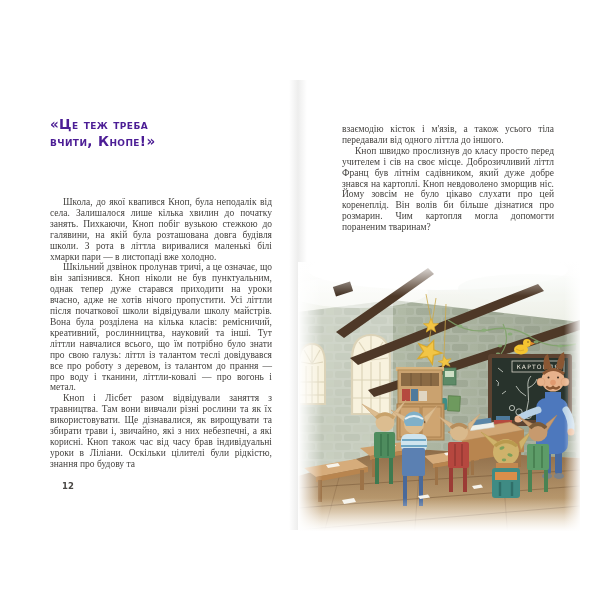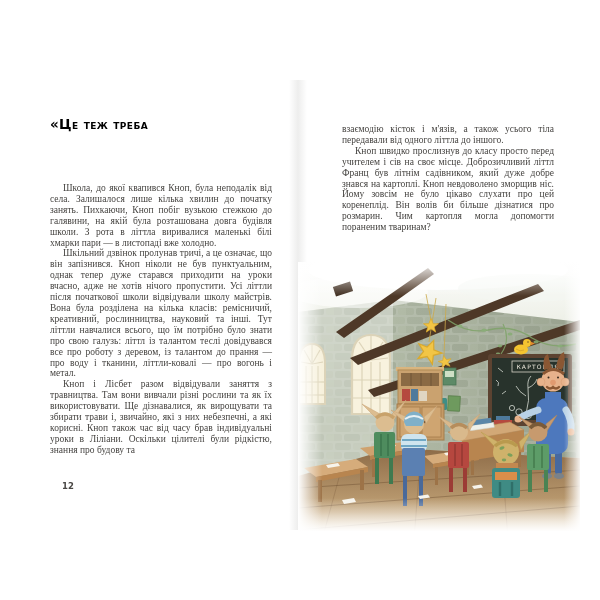--- a/index.html
+++ b/index.html
@@ -13,47 +13,48 @@
     font-size:9.5px;line-height:10.9px;color:#454340;
     text-align:justify;
     font-family:Liberation Serif, serif;
   }
   .page-text p{margin:0;}
   .page-text p.indent{text-indent:13px;}
   .chapter-title{
     position:absolute;left:50px;top:116px;width:230px;
     font-family:"DejaVu Sans", sans-serif;
     font-weight:bold;font-variant:small-caps;
-    color:#000000;font-size:13.5px;line-height:17px;letter-spacing:.4px;
+    color:#4c1d95;font-size:13.5px;line-height:17px;letter-spacing:.4px;
   }
   .page-number{
     position:absolute;left:62px;top:481px;
     font-family:"DejaVu Sans", sans-serif;
     font-weight:bold;font-size:8.5px;color:#4a4845;
   }
-  .left-text{left:50px;top:183px;width:222px;}
+  .left-text{left:50px;top:197px;width:222px;}
   .right-text{left:342px;top:124px;width:212px;}
   .gutter{
     position:absolute;left:289px;top:80px;width:18px;height:450px;
     background:linear-gradient(90deg, rgba(120,120,115,0), rgba(120,120,115,.13), rgba(120,120,115,0));
   }
   .illo{position:absolute;left:298px;top:262px;width:282px;height:278px;}
   .illo svg{display:block;}
   .fade{position:absolute;pointer-events:none;}
   .fade-top{left:0;right:0;top:0;height:34px;background:linear-gradient(rgba(255,255,255,.95), rgba(255,255,255,0));}
   .fade-bottom{left:0;right:0;bottom:0;height:42px;background:linear-gradient(rgba(255,255,255,0), #ffffff 80%);}
   .fade-left{left:0;top:0;bottom:0;width:24px;background:linear-gradient(90deg,#ffffff, rgba(255,255,255,0));}
   .fade-right{right:0;top:0;bottom:0;width:16px;background:linear-gradient(270deg, rgba(255,255,255,.9), rgba(255,255,255,0));}
 </style>
 </head>
 <body>
 
 <div>
   <div class="chapter-title">
     <div>«Це теж треба</div>
+    <div>вчити, Кнопе!»</div>
   </div>
   <div class="page-text left-text">
     <p class="indent">Школа, до якої квапився Кноп, була неподалік від села. Залишалося лише кілька хвилин до початку занять. Пихкаючи, Кноп побіг вузькою стежкою до галявини, на якій була розташована довга будівля школи. З рота в літтла виривалися маленькі білі хмарки пари — в листопаді вже холодно.</p>
     <p class="indent">Шкільний дзвінок пролунав тричі, а це означає, що він запізнився. Кноп ніколи не був пунктуальним, однак тепер дуже старався приходити на уроки вчасно, адже не хотів нічого пропустити. Усі літтли після початкової школи відвідували школу майстрів. Вона була розділена на кілька класів: ремісничий, креативний, рослинництва, науковий та інші. Тут літтли навчалися всього, що їм потрібно було знати про свою галузь: літтл із талантом теслі довідувався все про роботу з деревом, із талантом до прання — про воду і тканини, літтли-ковалі — про вогонь і метал.</p>
     <p class="indent">Кноп і Лісбет разом відвідували заняття з травництва. Там вони вивчали різні рослини та як їх використовувати. Ще дізнавалися, як вирощувати та збирати трави і, звичайно, які з них небезпечні, а які корисні. Кноп також час від часу брав індивідуальні уроки в Ліліани. Оскільки цілителі були рідкістю, знання про будову та</p>
   </div>
   <div class="page-number">12</div>
 </div>
 
 <div class="gutter"></div>

